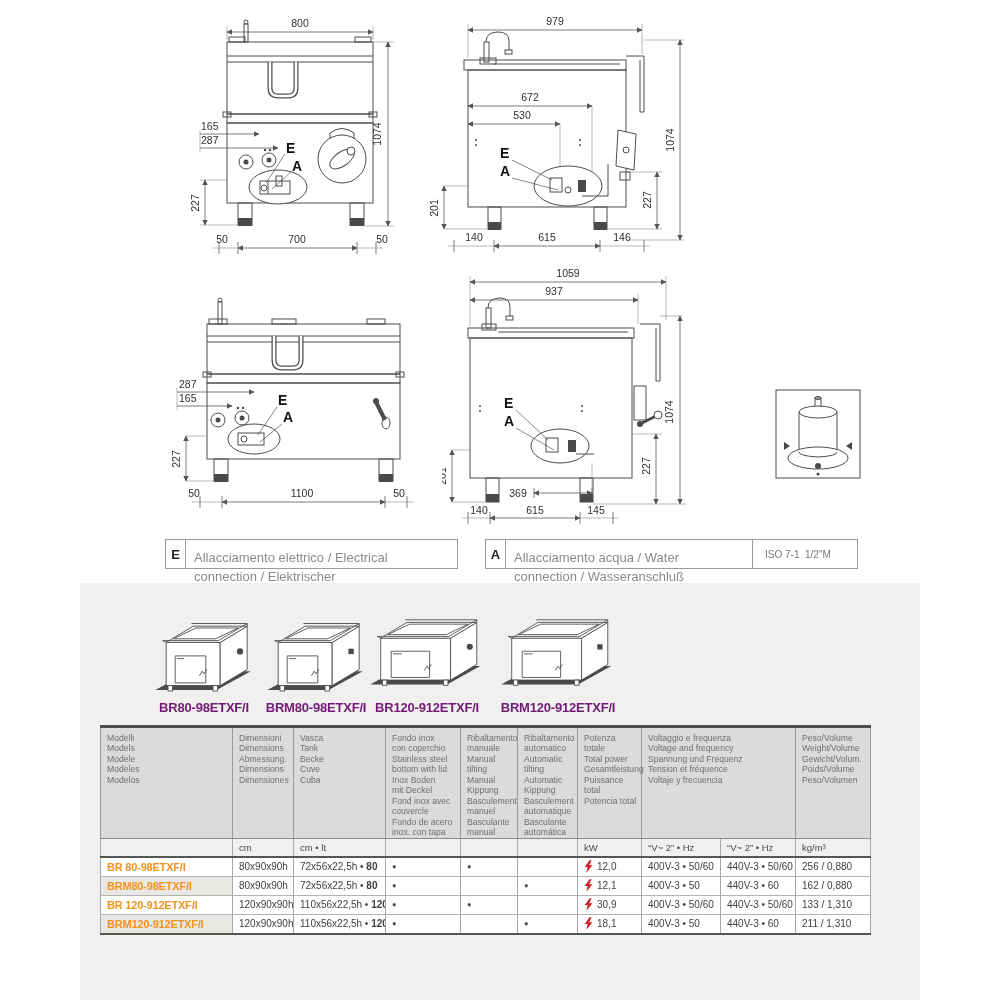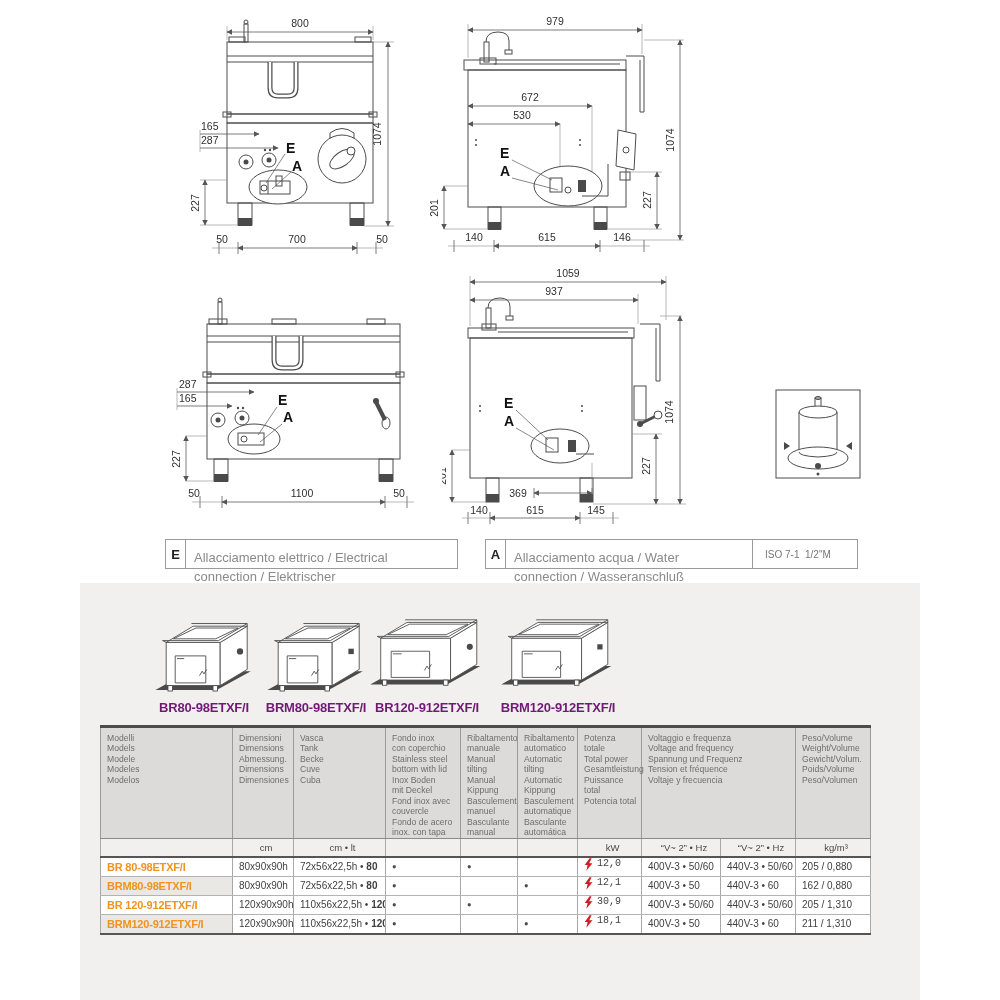--- a/index.html
+++ b/index.html
@@ -29,27 +29,27 @@
   
   .prodlabel{position:absolute;font-weight:bold;font-size:13px;color:#701a75;text-align:center;letter-spacing:-.2px;}
   
   #spec{position:absolute;left:100px;top:725px;width:770px;border-collapse:collapse;table-layout:fixed;
         border-top:3px solid #4c4c4c;padding-left:24px;}
   #spec th{background:#dcdbd9;border-right:1px solid #9a9a9a;border-left:1px solid #9a9a9a;border-bottom:1px solid #8a8a8a;
         font-weight:normal;font-size:8.6px;line-height:1.22;color:#6e6e6e;text-align:left;
         vertical-align:top;padding:5px 3px 0 6px;white-space:pre-line;height:99px;}
   #spec td{border-right:1px solid #a8a8a8;border-left:1px solid #a8a8a8;font-size:10px;color:#3f3f3f;
         padding:0 0 0 6px;overflow:hidden;white-space:nowrap;}
-  #spec tr.units td{background:transparent;border-bottom:2px solid #555;height:17px;font-size:9.5px;color:#4a4a4a;text-align:center;}
+  #spec tr.units td{background:transparent;border-bottom:2px solid #555;height:17px;font-size:9.5px;color:#4a4a4a;}
   #spec tr.datarow td{background:#fff;border-bottom:1px solid #b3b3b3;height:18px;margin-left:20px;}
   #spec tr.datarow:last-child td{border-bottom:2px solid #555;}
   #spec tr.alt td.model{background:#e9e8e5;}
   td.model{font-weight:bold;color:#f0931f !important;font-size:11px !important;letter-spacing:-.2px;}
   td.dot{font-size:7.5px !important;color:#4d4d4d !important;}
-  .powercell{display:flex;align-items:flex-start;gap:4px;height:18px;font-family:Liberation Mono, monospace;}
+  .powercell{display:flex;align-items:center;gap:4px;height:18px;}
   .cap{font-weight:bold;}
 </style>
 </head>
 <body>
 
 <div id="page">
 
   <svg width="0" height="0">
       <defs>
     <marker id="ar" viewBox="0 0 10 10" refX="9" refY="5" markerWidth="7" markerHeight="7" orient="auto-start-reverse">
@@ -515,21 +515,21 @@
       <td>
             <div class="powercell">
               <svg width="9" height="13" viewBox="0 0 10 14">
                 <path d="M6.2,0 L0.8,7.6 H4 L2.6,14 L9.4,5.6 H5.8 L8.4,0 Z" fill="#cc2026"></path>
               </svg>
               <span>12,0</span>
             </div>
           </td>
       <td>400V-3 • 50/60</td>
       <td>440V-3 • 50/60</td>
-      <td>205 / 0,880</td>
+      <td>256 / 0,880</td>
     </tr>
     <tr class="datarow alt">
       <td class="model">BRM80-98ETXF/I</td>
       <td>80x90x90h</td>
       <td><span>72x56x22,5h •</span> <span class="cap">80</span></td>
       <td class="dot">●</td>
       <td class="dot"></td>
       <td class="dot">●</td>
       <td>
             <div class="powercell">
@@ -553,21 +553,21 @@
       <td>
             <div class="powercell">
               <svg width="9" height="13" viewBox="0 0 10 14">
                 <path d="M6.2,0 L0.8,7.6 H4 L2.6,14 L9.4,5.6 H5.8 L8.4,0 Z" fill="#cc2026"></path>
               </svg>
               <span>30,9</span>
             </div>
           </td>
       <td>400V-3 • 50/60</td>
       <td>440V-3 • 50/60</td>
-      <td>205 / 1,310</td>
+      <td>133 / 1,310</td>
     </tr>
     <tr class="datarow alt">
       <td class="model">BRM120-912ETXF/I</td>
       <td>120x90x90h</td>
       <td><span>110x56x22,5h •</span> <span class="cap">120</span></td>
       <td class="dot">●</td>
       <td class="dot"></td>
       <td class="dot">●</td>
       <td>
             <div class="powercell">

